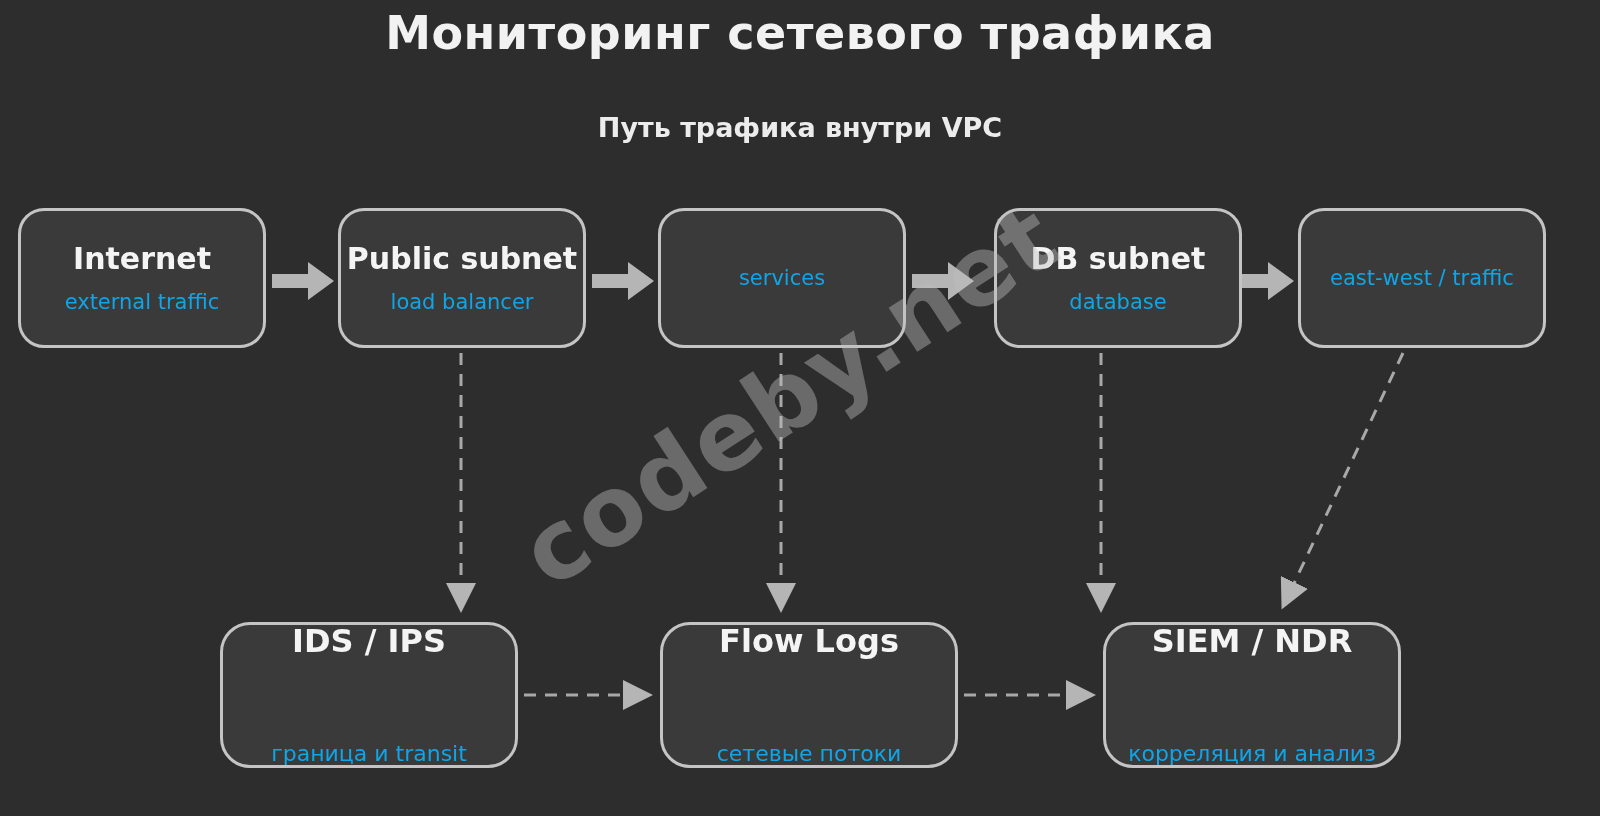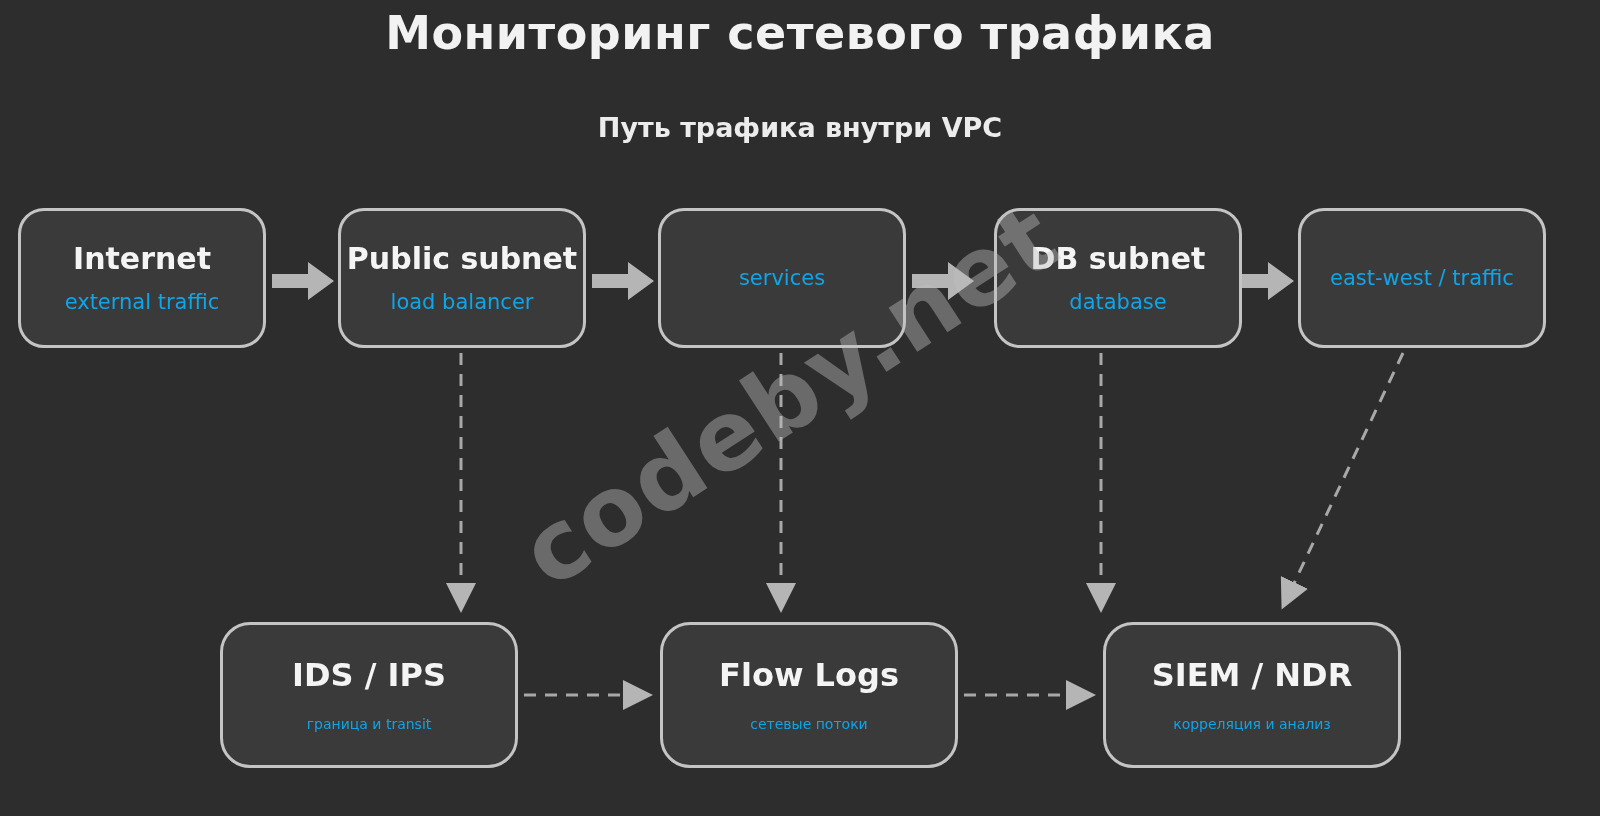--- a/index.html
+++ b/index.html
@@ -62,36 +62,37 @@
     width: 248px; height: 140px;
     top: 208px;
     border-radius: 26px;
     gap: 18px;
   }
   .node.bottom {
     width: 298px; height: 146px;
     top: 622px;
     border-radius: 30px;
     gap: 26px;
+    justify-content: space-between;
   }
   .node-title {
     color: #f4f4f4;
     font-weight: bold;
     font-size: 30px;
     line-height: 1;
     white-space: nowrap;
   }
   .node.bottom .node-title { font-size: 32px; }
   .node-sub {
     color: #0ea5e9;
     font-size: 21px;
     line-height: 1;
     white-space: nowrap;
   }
-  .node.bottom .node-sub { font-size: 14px; }
+  .node.bottom .node-sub { font-size: 22px; }
 
   .watermark {
     position: absolute;
     left: 790px; top: 395px;
     transform: translate(-50%, -50%) rotate(-33deg);
     font-size: 96px;
     font-weight: bold;
     letter-spacing: 2px;
     color: rgba(190, 190, 190, 0.42);
     z-index: 6;

